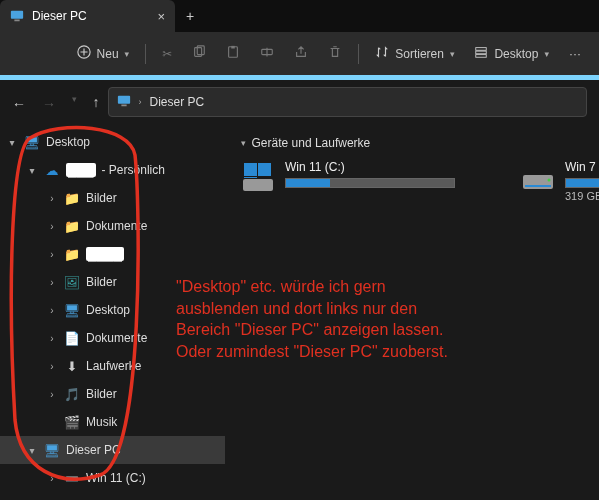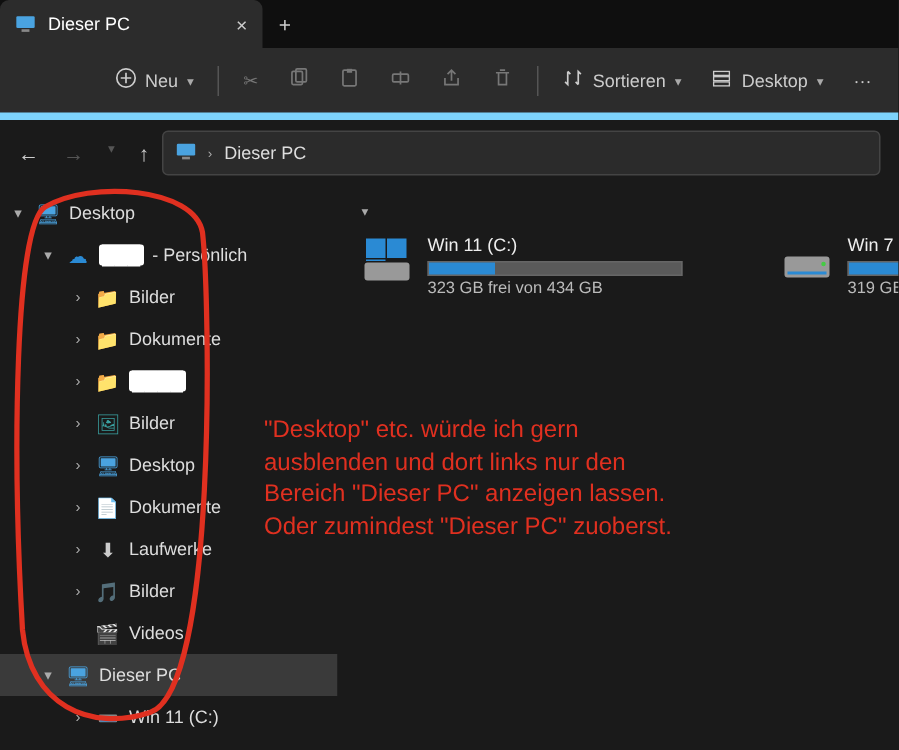--- a/index.html
+++ b/index.html
@@ -242,21 +242,21 @@
       <span>Laufwerke</span>
     </div>
     <div class="tree-row indent2">
       <span class="arw">›</span>
       <span class="ticon music-pink">🎵</span>
       <span>Bilder</span>
     </div>
     <div class="tree-row indent2">
       <span class="arw"></span>
       <span class="ticon video-purple">🎬</span>
-      <span>Videos</span>
+      <span>Musik</span>
     </div>
     <div class="tree-row indent1 selected">
       <span class="arw">▾</span>
       <span class="ticon pc-blue">🖥</span>
       <span>Dieser PC</span>
     </div>
     <div class="tree-row indent2">
       <span class="arw">›</span>
       <span class="ticon">
           <svg width="14" height="14" viewBox="0 0 16 16">
@@ -264,37 +264,37 @@
             <rect x="2" y="10" width="12" height="1.5" fill="#2a8ad4"></rect>
           </svg>
         </span>
       <span>Win 11 (C:)</span>
     </div>
   </div>
 
   <div class="content">
     <div class="group-head">
       <span class="chev">▾</span>
+      <span>Geräte und Laufwerke</span>
     </div>
     <div class="drives">
       <div class="drive">
         <div class="drv-icon">
           <svg width="34" height="34" viewBox="0 0 34 34">
               <rect x="2" y="18" width="30" height="12" rx="2" fill="#999"></rect>
               <rect x="3" y="2" width="13" height="13" fill="#2a8ad4"></rect>
               <rect x="17" y="2" width="13" height="13" fill="#2a8ad4"></rect>
               <rect x="3" y="16" width="13" height="1" fill="#2a8ad4"></rect>
             </svg>
         </div>
         <div class="drv-body">
           <div class="drv-title">Win 11 (C:)</div>
           <div class="drv-bar">
               <div class="drv-fill" style="width:26%"></div>
             </div>
-          <div class="drv-sub">323 GB frei von 434 GB</div>
         </div>
       </div>
       <div class="drive">
         <div class="drv-icon">
           <svg width="34" height="34" viewBox="0 0 34 34">
               <rect x="2" y="14" width="30" height="14" rx="2" fill="#999"></rect>
               <rect x="4" y="24" width="26" height="2" fill="#2a8ad4"></rect>
               <circle cx="28" cy="19" r="1.5" fill="#4c4"></circle>
             </svg>
         </div>

